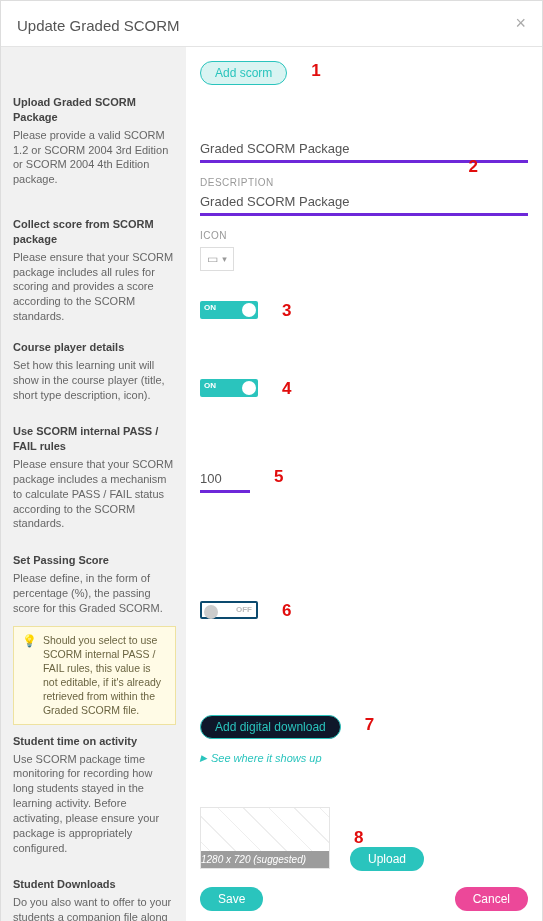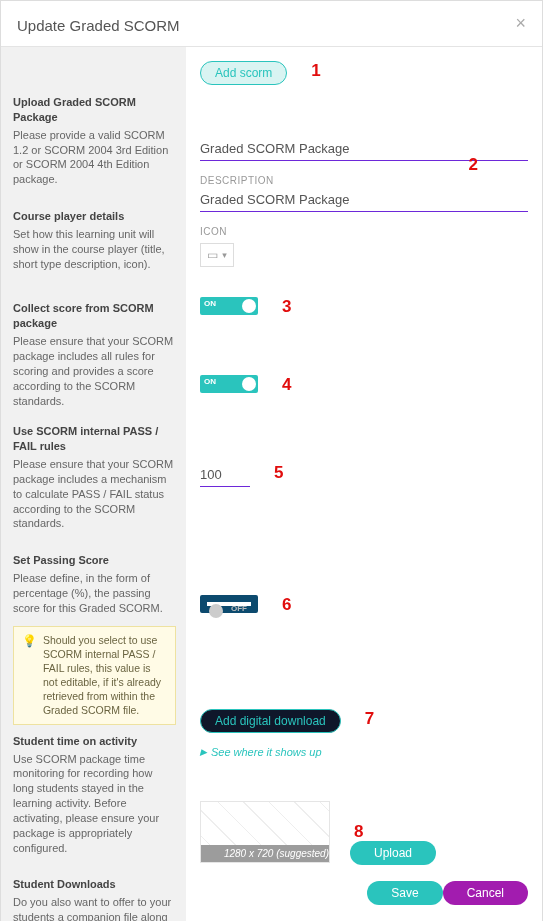--- a/index.html
+++ b/index.html
@@ -9,39 +9,39 @@
   .dlg-title{font-size:15px;color:#555}
   .close-x{font-size:18px;color:#aaa;cursor:pointer}
   .body{display:flex}
   .sidebar{width:185px;background:#f1f1f1;padding:12px 10px 12px 12px;font-size:11px;color:#666;line-height:1.35}
   .main{flex:1;padding:14px 14px 18px 14px}
   .side-block{margin-bottom:22px}
   .side-heading{font-weight:700;color:#444;margin-bottom:3px;font-size:11px}
   .tip{background:#fffbe6;border:1px solid #eee2a0;padding:6px 8px;font-size:10.5px;color:#6a6441;display:flex;gap:6px}
   .tip .bulb{font-size:12px}
   .field-lbl{font-size:10px;letter-spacing:.05em;color:#999;text-transform:uppercase;margin-top:14px;margin-bottom:2px}
-  .txtin{width:100%;border:none;border-bottom:1px solid #6d28d9;font-size:13px;color:#555;padding:4px 0;outline:none;background:transparent}
+  .txtin{width:100%;border:none;border-bottom:3px solid #6d28d9;font-size:13px;color:#555;padding:4px 0;outline:none;background:transparent}
   .icon-picker{display:inline-flex;align-items:center;gap:4px;border:1px solid #ddd;padding:4px 6px;margin-top:4px;color:#999}
   .pill-btn{display:inline-block;border:1px solid #2ac4bd;color:#2ac4bd;background:#d9f4f2;border-radius:14px;padding:4px 14px;font-size:12px;cursor:pointer}
   .pill-btn.outline{background:#0f172a}
-  .solid-btn{display:inline-block;background:#2ac4bd;color:#fff;border-radius:14px;padding:5px 24px;font-size:12px;cursor:pointer;border:none}
+  .solid-btn{display:inline-block;background:#2ac4bd;color:#fff;border-radius:14px;padding:5px 18px;font-size:12px;cursor:pointer;border:none}
   .toggle{width:58px;height:18px;border-radius:2px;position:relative;display:inline-block}
   .toggle .knob{position:absolute;top:2px;width:14px;height:14px;border-radius:50%}
   .toggle.on{background:#2ac4bd}
   .toggle.on .knob{right:2px;background:#fff}
   .toggle.on .tlabel{position:absolute;left:4px;top:2px;color:#fff;font-size:8px;font-weight:700}
-  .toggle.off{background:#fff;border:7px solid #0c4a6e}
+  .toggle.off{background:#fff;border:2px solid #0c4a6e}
   .toggle.off .knob{left:2px;background:#ccc}
   .toggle.off .tlabel{position:absolute;right:4px;top:2px;color:#bbb;font-size:8px;font-weight:700}
   .linkish{color:#2ac4bd;font-size:11px;font-style:italic;cursor:pointer;display:inline-flex;align-items:center;gap:4px}
   .bg-box{width:130px;height:62px;background:repeating-linear-gradient(45deg,#eee,#eee 1px,#fff 1px,#fff 18px);border:1px solid #e5e5e5;position:relative}
-  .bg-box .strip{position:absolute;left:0;right:0;bottom:0;background:#9c9c9c;color:#fff;font-size:10px;font-style:italic;text-align:right;padding:3px 0}
+  .bg-box .strip{position:absolute;left:0;right:0;bottom:0;background:#9c9c9c;color:#fff;font-size:10px;font-style:italic;text-align:left;padding:3px 0}
   .row{display:flex;align-items:flex-start;gap:10px}
   .annot{color:#e10d0d;font-weight:700;font-size:17px;margin-left:14px}
-  .footer-btns{text-align:center;margin-top:16px;display:flex;gap:0;justify-content:flex-end}
+  .footer-btns{text-align:center;margin-top:16px;display:flex;gap:0;justify-content:space-between}
   .short-input{width:50px}
   .sp-upload{margin-top:36px}
   .sp-set-pass{margin-top:10px}
   .sp-collect{margin-top:30px}
   .sp-pass-fail{margin-top:14px}
   .sp-time{margin-top:34px}
   .sp-dl{margin-top:20px}
   .tri{font-size:9px;color:#2ac4bd}
 </style>
 </head>
@@ -53,27 +53,27 @@
     <div class="close-x">×</div>
   </div>
 
   <div class="body">
 
     <div class="sidebar">
       <div class="side-block sp-upload">
         <div class="side-heading">Upload Graded SCORM Package</div>
         <div>Please provide a valid SCORM 1.2 or SCORM 2004 3rd Edition or SCORM 2004 4th Edition package.</div>
       </div>
+      <div class="side-block sp-collect" style="margin-bottom:16px">
+        <div class="side-heading">Collect score from SCORM package</div>
+        <div>Please ensure that your SCORM package includes all rules for scoring and provides a score according to the SCORM standards.</div>
+      </div>
       <div class="side-block">
         <div class="side-heading">Course player details</div>
         <div>Set how this learning unit will show in the course player (title, short type description, icon).</div>
-      </div>
-      <div class="side-block sp-collect" style="margin-bottom:16px">
-        <div class="side-heading">Collect score from SCORM package</div>
-        <div>Please ensure that your SCORM package includes all rules for scoring and provides a score according to the SCORM standards.</div>
       </div>
       <div class="side-block sp-pass-fail">
         <div class="side-heading">Use SCORM internal PASS / FAIL rules</div>
         <div>Please ensure that your SCORM package includes a mechanism to calculate PASS / FAIL status according to the SCORM standards.</div>
       </div>
       <div class="side-block sp-set-pass" style="margin-bottom:10px">
         <div class="side-heading">Set Passing Score</div>
         <div>Please define, in the form of percentage (%), the passing score for this Graded SCORM.</div>
       </div>
       <div class="tip">
@@ -157,17 +157,17 @@
           <div class="strip">1280 x 720 (suggested)</div>
         </div>
         <span class="annot" style="align-self:center">8</span>
       </div>
       <div style="margin-top:-22px;margin-left:150px">
         <span class="solid-btn">Upload</span>
       </div>
 
       <div class="footer-btns">
         <span class="solid-btn">Save</span>
-        <span class="solid-btn" style="background:#a21caf">Cancel</span>
+        <span class="solid-btn" style="background:#ec4899">Cancel</span>
       </div>
     </div>
   </div>
 </div>
 
 </body></html>

